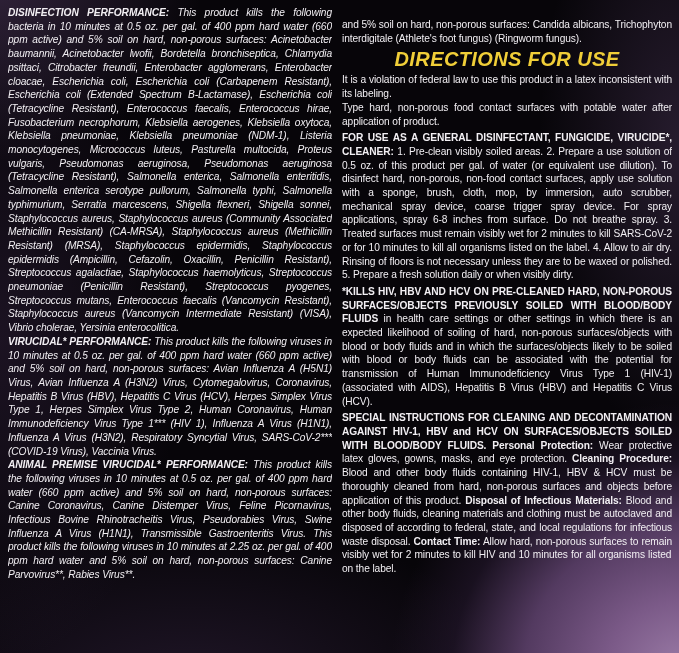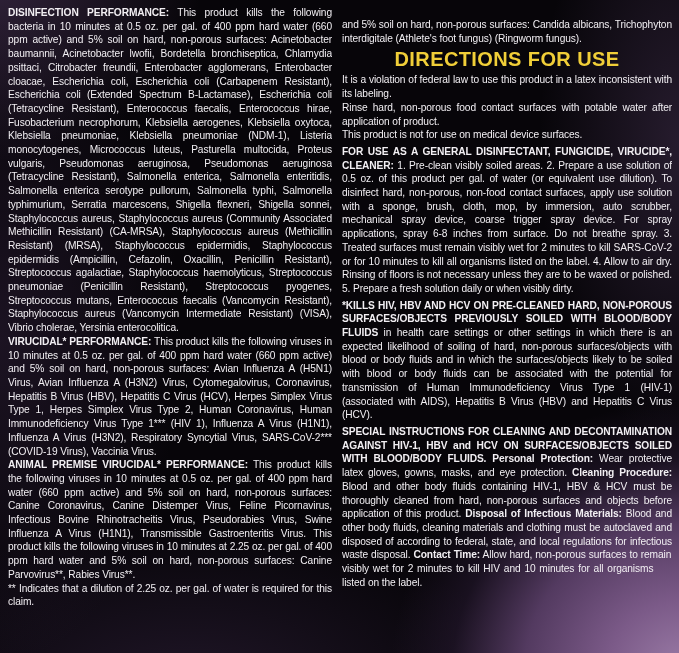--- a/index.html
+++ b/index.html
@@ -21,57 +21,56 @@
     position: absolute;
     top: 6px;
     height: 647px;
     overflow: hidden;
     color: #f2eff3;
     font-size: 10.2px;
     line-height: 13.7px;
     letter-spacing: -0.1px;
     text-align: justify;
   }
-  .col-left  { left: 8px;   width: 324px; }
+  .col-left  { left: 8px;   width: 324px; font-style: italic; }
   .col-right { left: 342px; width: 330px; }
   p { margin: 0; }
   .b { font-weight: bold; }
   .mt { margin-top: 3px; }
   .directions {
     font-weight: bold;
     font-size: 20px;
     line-height: 24px;
     text-align: center;
     letter-spacing: 0.4px;
     margin: 2px 0 2px 0;
+    font-style: italic;
   }
   .corner-float {
     float: right;
     width: 135px;
     height: 647px;
     shape-outside: polygon(100% 84%, 100% 100%, 0 100%);
   }
 </style>
 </head>
 <body>
 
 <div class="label">
 
   <div class="col col-left" style="color: rgb(242, 239, 243);">
     <p><span class="b">DISINFECTION PERFORMANCE:</span><span> This product kills the following bacteria in 10 minutes at 0.5 oz. per gal. of 400 ppm hard water (660 ppm active) and 5% soil on hard, non-porous surfaces: Acinetobacter baumannii, Acinetobacter lwofii, Bordetella bronchiseptica, Chlamydia psittaci, Citrobacter freundii, Enterobacter agglomerans, Enterobacter cloacae, Escherichia coli, Escherichia coli (Carbapenem Resistant), Escherichia coli (Extended Spectrum B-Lactamase), Escherichia coli (Tetracycline Resistant), Enterococcus faecalis, Enterococcus hirae, Fusobacterium necrophorum, Klebsiella aerogenes, Klebsiella oxytoca, Klebsiella pneumoniae, Klebsiella pneumoniae (NDM-1), Listeria monocytogenes, Micrococcus luteus, Pasturella multocida, Proteus vulgaris, Pseudomonas aeruginosa, Pseudomonas aeruginosa (Tetracycline Resistant), Salmonella enterica, Salmonella enteritidis, Salmonella enterica serotype pullorum, Salmonella typhi, Salmonella typhimurium, Serratia marcescens, Shigella flexneri, Shigella sonnei, Staphylococcus aureus, Staphylococcus aureus (Community Associated Methicillin Resistant) (CA-MRSA), Staphylococcus aureus (Methicillin Resistant) (MRSA), Staphylococcus epidermidis, Staphylococcus epidermidis (Ampicillin, Cefazolin, Oxacillin, Penicillin Resistant), Streptococcus agalactiae, Staphylococcus haemolyticus, Streptococcus pneumoniae (Penicillin Resistant), Streptococcus pyogenes, Streptococcus mutans, Enterococcus faecalis (Vancomycin Resistant), Staphylococcus aureus (Vancomycin Intermediate Resistant) (VISA), Vibrio cholerae, Yersinia enterocolitica.</span></p>
     <p><span class="b">VIRUCIDAL* PERFORMANCE:</span><span> This product kills the following viruses in 10 minutes at 0.5 oz. per gal. of 400 ppm hard water (660 ppm active) and 5% soil on hard, non-porous surfaces: Avian Influenza A (H5N1) Virus, Avian Influenza A (H3N2) Virus, Cytomegalovirus, Coronavirus, Hepatitis B Virus (HBV), Hepatitis C Virus (HCV), Herpes Simplex Virus Type 1, Herpes Simplex Virus Type 2, Human Coronavirus, Human Immunodeficiency Virus Type 1*** (HIV 1), Influenza A Virus (H1N1), Influenza A Virus (H3N2), Respiratory Syncytial Virus, SARS-CoV-2*** (COVID-19 Virus), Vaccinia Virus.</span></p>
     <p><span class="b">ANIMAL PREMISE VIRUCIDAL* PERFORMANCE:</span><span> This product kills the following viruses in 10 minutes at 0.5 oz. per gal. of 400 ppm hard water (660 ppm active) and 5% soil on hard, non-porous surfaces: Canine Coronavirus, Canine Distemper Virus, Feline Picornavirus, Infectious Bovine Rhinotracheitis Virus, Pseudorabies Virus, Swine Influenza A Virus (H1N1), Transmissible Gastroenteritis Virus. This product kills the following viruses in 10 minutes at 2.25 oz. per gal. of 400 ppm hard water and 5% soil on hard, non-porous surfaces: Canine Parvovirus**, Rabies Virus**.</span></p>
-    <p>** Indicates that a dilution of 2.25 oz. per gal. of water is required for this claim.</p>
   </div>
 
   <div class="col col-right" style="color: rgb(242, 239, 243); margin-top: 12px;">
     <span class="corner-float"></span>
     <p>and 5% soil on hard, non-porous surfaces: Candida albicans, Trichophyton interdigitale (Athlete's foot fungus) (Ringworm fungus).</p>
     <p class="directions" style="color: rgb(240, 206, 56);">DIRECTIONS FOR USE</p>
     <p>It is a violation of federal law to use this product in a latex inconsistent with its labeling.</p>
-    <p>Rinse hard, non-porous food contact surfaces with potable water after application of product.</p>
-    <p>This product is not for use on medical device surfaces.</p>
+    <p>Type hard, non-porous food contact surfaces with potable water after application of product.</p>
     <p class="mt"><span class="b">FOR USE AS A GENERAL DISINFECTANT, FUNGICIDE, VIRUCIDE*, CLEANER:</span><span> 1. Pre-clean visibly soiled areas. 2. Prepare a use solution of 0.5 oz. of this product per gal. of water (or equivalent use dilution). To disinfect hard, non-porous, non-food contact surfaces, apply use solution with a sponge, brush, cloth, mop, by immersion, auto scrubber, mechanical spray device, coarse trigger spray device. For spray applications, spray 6-8 inches from surface. Do not breathe spray. 3. Treated surfaces must remain visibly wet for 2 minutes to kill SARS-CoV-2 or for 10 minutes to kill all organisms listed on the label. 4. Allow to air dry. Rinsing of floors is not necessary unless they are to be waxed or polished. 5. Prepare a fresh solution daily or when visibly dirty.</span></p>
     <p class="mt"><span class="b">*KILLS HIV, HBV AND HCV ON PRE-CLEANED HARD, NON-POROUS SURFACES/OBJECTS PREVIOUSLY SOILED WITH BLOOD/BODY FLUIDS</span><span> in health care settings or other settings in which there is an expected likelihood of soiling of hard, non-porous surfaces/objects with blood or body fluids and in which the surfaces/objects likely to be soiled with blood or body fluids can be associated with the potential for transmission of Human Immunodeficiency Virus Type 1 (HIV-1) (associated with AIDS), Hepatitis B Virus (HBV) and Hepatitis C Virus (HCV).</span></p>
     <p class="mt"><span class="b">SPECIAL INSTRUCTIONS FOR CLEANING AND DECONTAMINATION AGAINST HIV-1, HBV and HCV ON SURFACES/OBJECTS SOILED WITH BLOOD/BODY FLUIDS. Personal Protection:</span><span> Wear protective latex gloves, gowns, masks, and eye protection. </span><span class="b">Cleaning Procedure:</span><span> Blood and other body fluids containing HIV-1, HBV &amp; HCV must be thoroughly cleaned from hard, non-porous surfaces and objects before application of this product. </span><span class="b">Disposal of Infectious Materials:</span><span> Blood and other body fluids, cleaning materials and clothing must be autoclaved and disposed of according to federal, state, and local regulations for infectious waste disposal. </span><span class="b">Contact Time:</span><span> Allow hard, non-porous surfaces to remain visibly wet for 2 minutes to kill HIV and 10 minutes for all organisms listed on the label.</span></p>
   </div>
 
 </div>
 
 </body></html>

